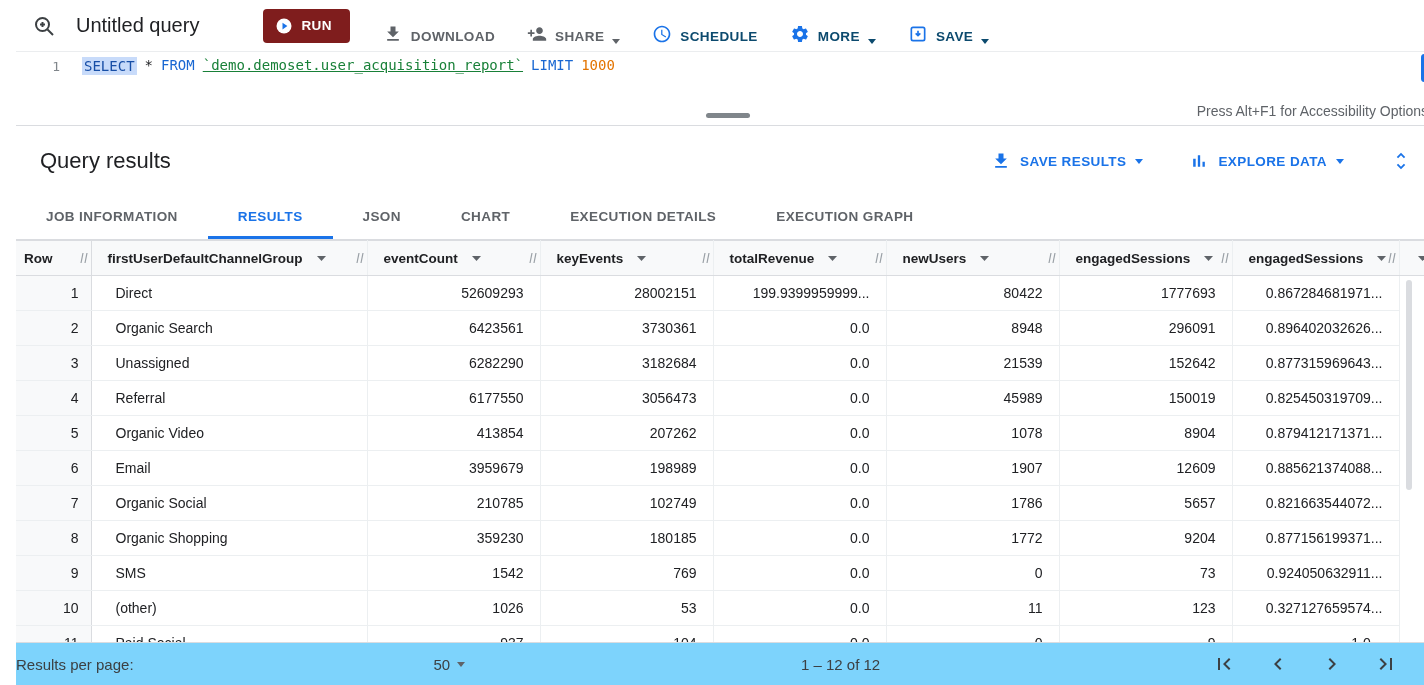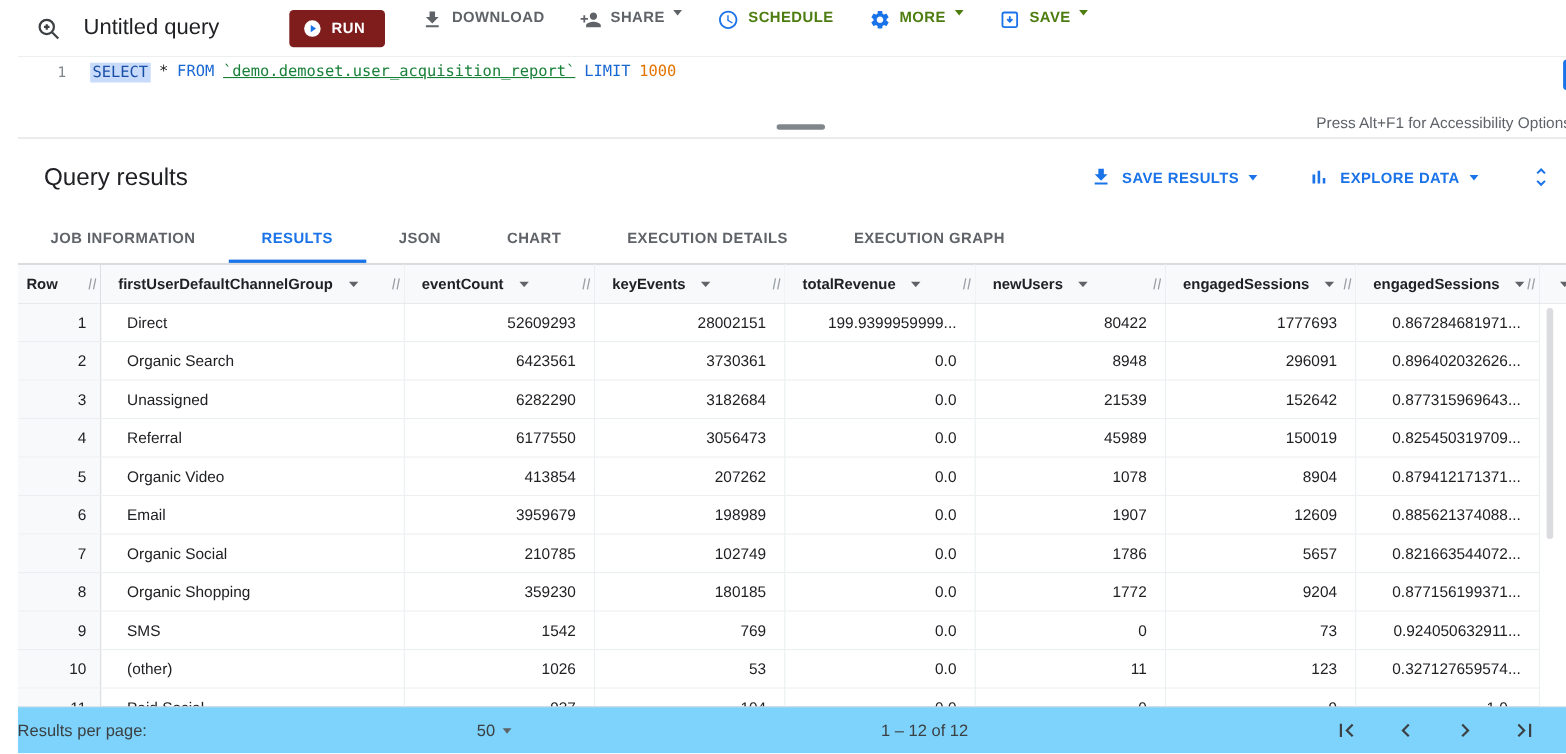--- a/index.html
+++ b/index.html
@@ -11,24 +11,24 @@
   }
   .app { width:1424px; height:685px; display:flex; flex-direction:column; overflow:hidden;margin-left:16px; }
 
   
   .toolbar { height:52px; flex:0 0 52px; display:flex; align-items:center; padding:0 16px; gap:6px; border-bottom:1px solid #ebedef; background:#fff; }
   .query-icon { width:24px; height:24px; margin-right:14px; flex:0 0 auto; }
   .doc-title { font-size:20px; font-weight:400; color:#202124; margin-right:58px; white-space:nowrap; }
   .run-btn { display:inline-flex; align-items:center; gap:8px; height:34px; padding:0 18px 0 12px;
     background:#7f1d1d; color:#fff; border:none; border-radius:4px; cursor:pointer;
     font-family:inherit; font-size:13.5px; font-weight:700; letter-spacing:.4px; margin-right:14px; }
-  .tb-btn { display:inline-flex; align-items:flex-start; gap:8px; height:36px; padding:0 13px; border:none; background:transparent;
+  .tb-btn { display:inline-flex; align-items:flex-end; gap:8px; height:36px; padding:0 13px; border:none; background:transparent;
     font-family:inherit; font-size:13.5px; font-weight:700; letter-spacing:.4px; cursor:pointer; border-radius:4px; white-space:nowrap; }
   .tb-btn.gray { color:#5f6368; }
-  .tb-btn.blue { color:#4d7c0f; }
+  .tb-btn.blue { color:#0c4a6e; }
   .caret { width:0; height:0; border-left:4px solid transparent; border-right:4px solid transparent; border-top:5px solid currentColor; display:inline-block; margin-top:1px; }
 
   
   .editor { position:relative; height:48px; flex:0 0 48px; display:flex; background:#fff; }
   .gutter { width:50px; flex:0 0 50px; text-align:right; padding:7px 6px 0 0;
     font-family:"DejaVu Sans Mono","Liberation Mono",monospace; font-size:13px; color:#80868b; }
   .code-line { padding-top:5px; margin-left:16px; font-family:"DejaVu Sans Mono","Liberation Mono",monospace;
     font-size:14px; display:flex; gap:8px; align-items:flex-start; white-space:pre; cursor:text; }
   .tok-kw { color:#1967d2; }
   .tok-kw.selected { background:#c8dbfa; color:#174ea6; padding:1px 2px; }

